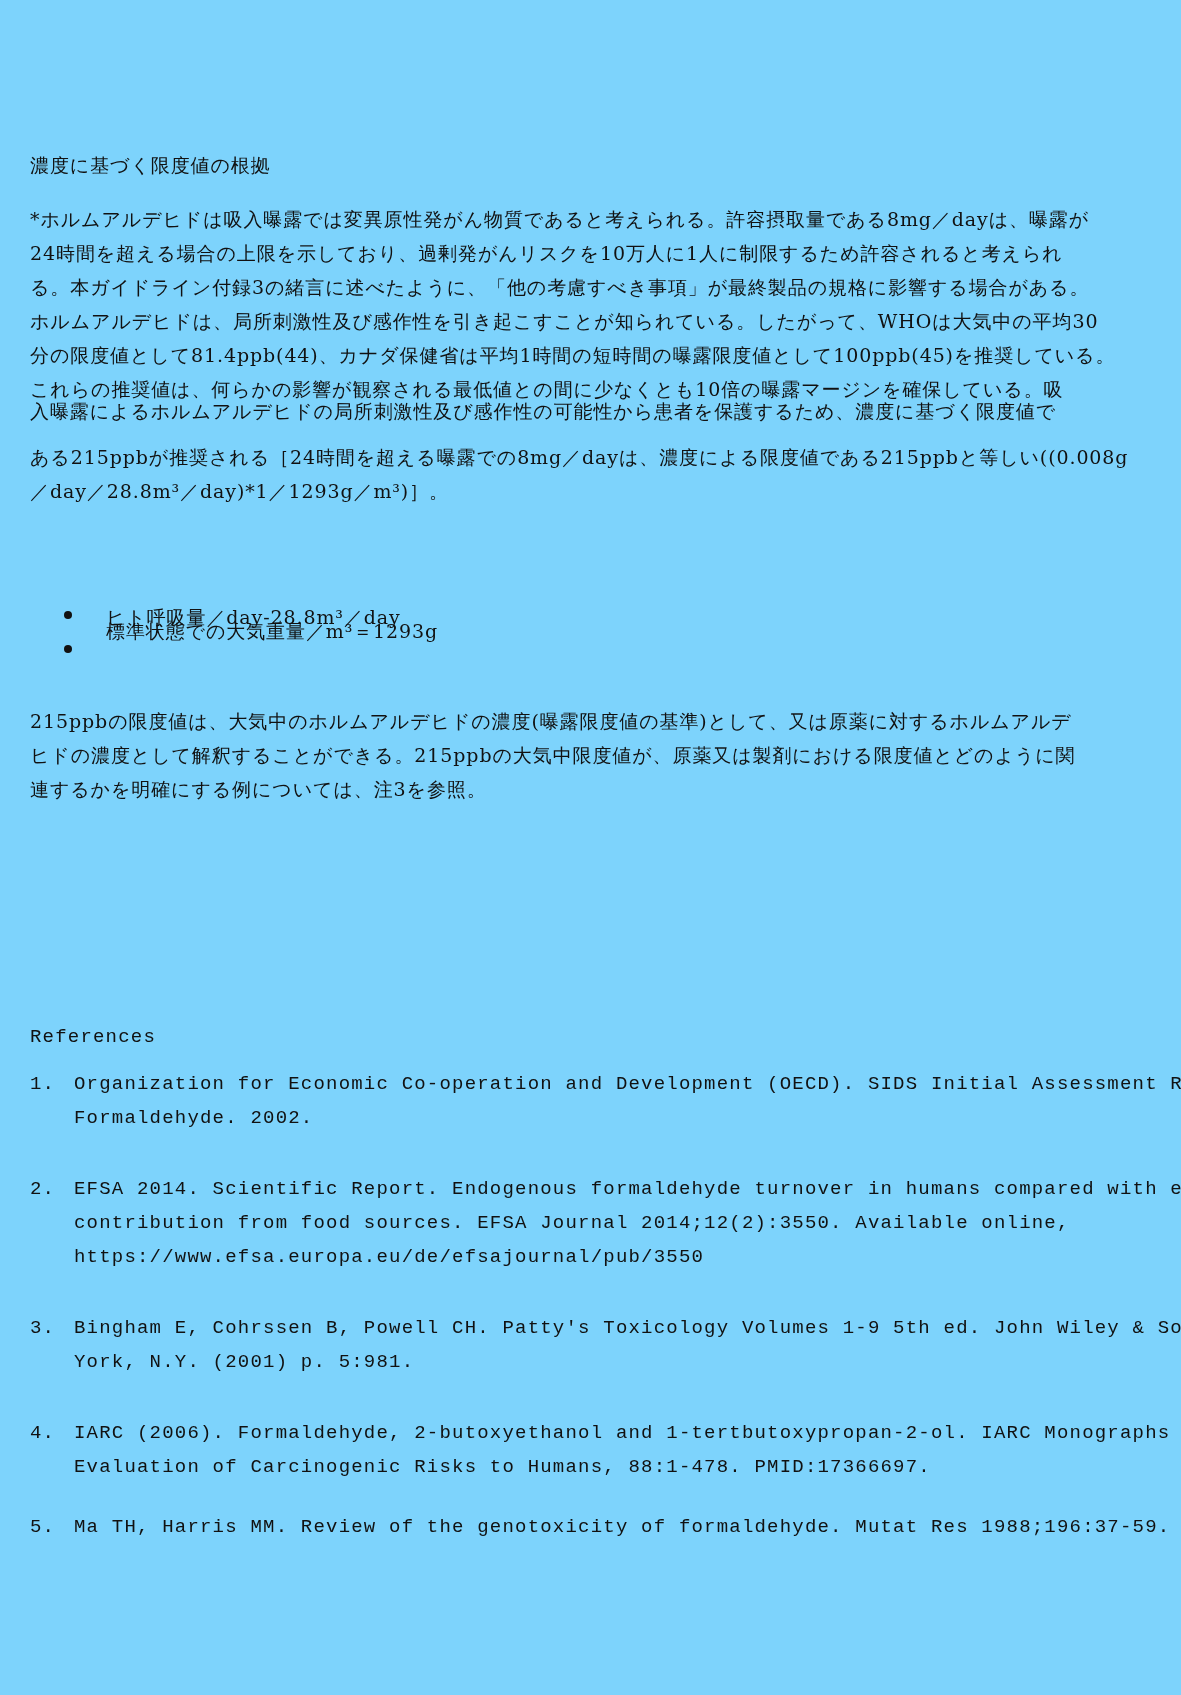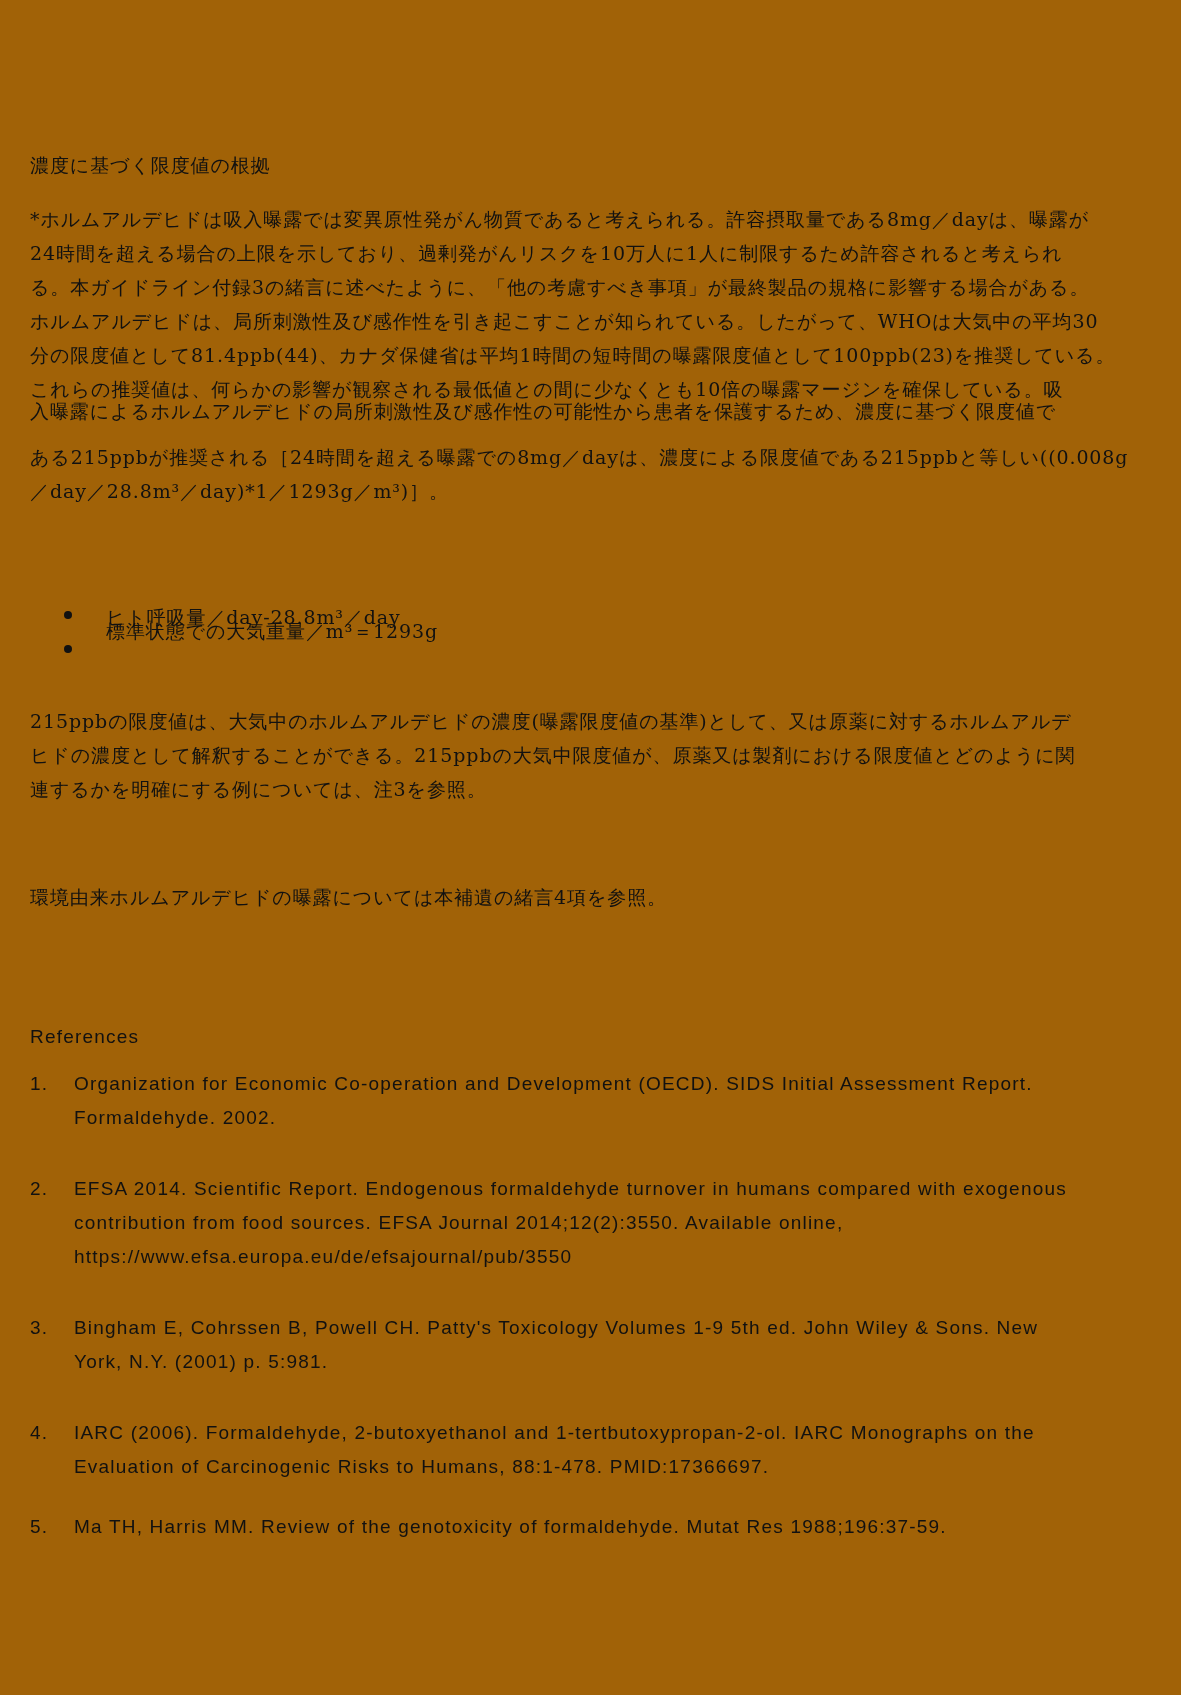--- a/index.html
+++ b/index.html
@@ -1,27 +1,27 @@
 <!DOCTYPE html>
 <html><head>
 <meta charset="utf-8">
 <style>
   html, body { margin: 0; padding: 0; background: #fdfdfd; }
   body {
     width: 1181px; height: 1695px; position: relative; overflow: hidden;
     font-family: "DejaVu Sans", "Liberation Sans", sans-serif;
     color: #111;
   }
-  .page { position: absolute; left: 0; top: 0; width: 1181px; height: 1695px; background: #a16207; }
+  .page { position: absolute; left: 0; top: 0; width: 1181px; height: 1695px; background: #7dd3fc; }
   .line {
     position: absolute; left: 30px; white-space: nowrap;
     font-size: 19.5px; line-height: 26px; letter-spacing: 0.6px;
   }
   .jp { font-family: "DejaVu Serif", "Liberation Serif", serif; font-size: 19px; letter-spacing: 0.9px; }
-  .mono { font-family: Liberation Sans, sans-serif; font-size: 19px; letter-spacing: 1.2px; text-align: right; }
+  .mono { font-family: Liberation Mono, monospace; font-size: 19px; letter-spacing: 1.2px; text-align: right; }
   .bullet {
     position: absolute; left: 60px; width: 14px; height: 14px;
   }
   .bullet::before {
     content: ""; position: absolute; left: 4px; top: 3px; width: 8px; height: 8px;
     border-radius: 50%; background: #111;
   }
   .ref-num { position: absolute; left: 30px; white-space: nowrap; }
   .ref-line { position: absolute; left: 74px; white-space: nowrap; }
 </style>
@@ -30,42 +30,41 @@
 
 <div class="page">
 
   <div class="line jp" style="top:152px">濃度に基づく限度値の根拠</div>
 
   <div>
     <div class="line jp" style="top:206px">*ホルムアルデヒドは吸入曝露では変異原性発がん物質であると考えられる。許容摂取量である8mg／dayは、曝露が</div>
     <div class="line jp" style="top:240px">24時間を超える場合の上限を示しており、過剰発がんリスクを10万人に1人に制限するため許容されると考えられ</div>
     <div class="line jp" style="top:274px">る。本ガイドライン付録3の緒言に述べたように、「他の考慮すべき事項」が最終製品の規格に影響する場合がある。</div>
     <div class="line jp" style="top:308px">ホルムアルデヒドは、局所刺激性及び感作性を引き起こすことが知られている。したがって、WHOは大気中の平均30</div>
-    <div class="line jp" style="top:342px">分の限度値として81.4ppb(44)、カナダ保健省は平均1時間の短時間の曝露限度値として100ppb(23)を推奨している。</div>
+    <div class="line jp" style="top:342px">分の限度値として81.4ppb(44)、カナダ保健省は平均1時間の短時間の曝露限度値として100ppb(45)を推奨している。</div>
     <div class="line jp" style="top:376px">これらの推奨値は、何らかの影響が観察される最低値との間に少なくとも10倍の曝露マージンを確保している。吸</div>
     <div class="line jp" style="top:398px">入曝露によるホルムアルデヒドの局所刺激性及び感作性の可能性から患者を保護するため、濃度に基づく限度値で</div>
     <div class="line jp" style="top:444px">ある215ppbが推奨される［24時間を超える曝露での8mg／dayは、濃度による限度値である215ppbと等しい((0.008g</div>
     <div class="line jp" style="top:478px">／day／28.8m³／day)*1／1293g／m³)］。</div>
   </div>
 
 
   <div>
     <span class="bullet" style="top:608px"></span>
     <div class="line jp" style="top:604px; left:106px">ヒト呼吸量／day-28.8m³／day</div>
     <span class="bullet" style="top:642px"></span>
     <div class="line jp" style="top:618px; left:106px">標準状態での大気重量／m³＝1293g</div>
   </div>
 
   <div>
     <div class="line jp" style="top:708px">215ppbの限度値は、大気中のホルムアルデヒドの濃度(曝露限度値の基準)として、又は原薬に対するホルムアルデ</div>
     <div class="line jp" style="top:742px">ヒドの濃度として解釈することができる。215ppbの大気中限度値が、原薬又は製剤における限度値とどのように関</div>
     <div class="line jp" style="top:776px">連するかを明確にする例については、注3を参照。</div>
   </div>
 
-  <div class="line jp" style="top:884px">環境由来ホルムアルデヒドの曝露については本補遺の緒言4項を参照。</div>
 
 
   <div class="line mono" style="top:1024px">References</div>
 
   <div>
     <div>
       <div class="line mono ref-num" style="top:1071px">1.</div>
       <div class="line mono ref-line" style="top:1071px">Organization for Economic Co-operation and Development (OECD). SIDS Initial Assessment Report.</div>
       <div class="line mono ref-line" style="top:1105px">Formaldehyde. 2002.</div>
     </div>

